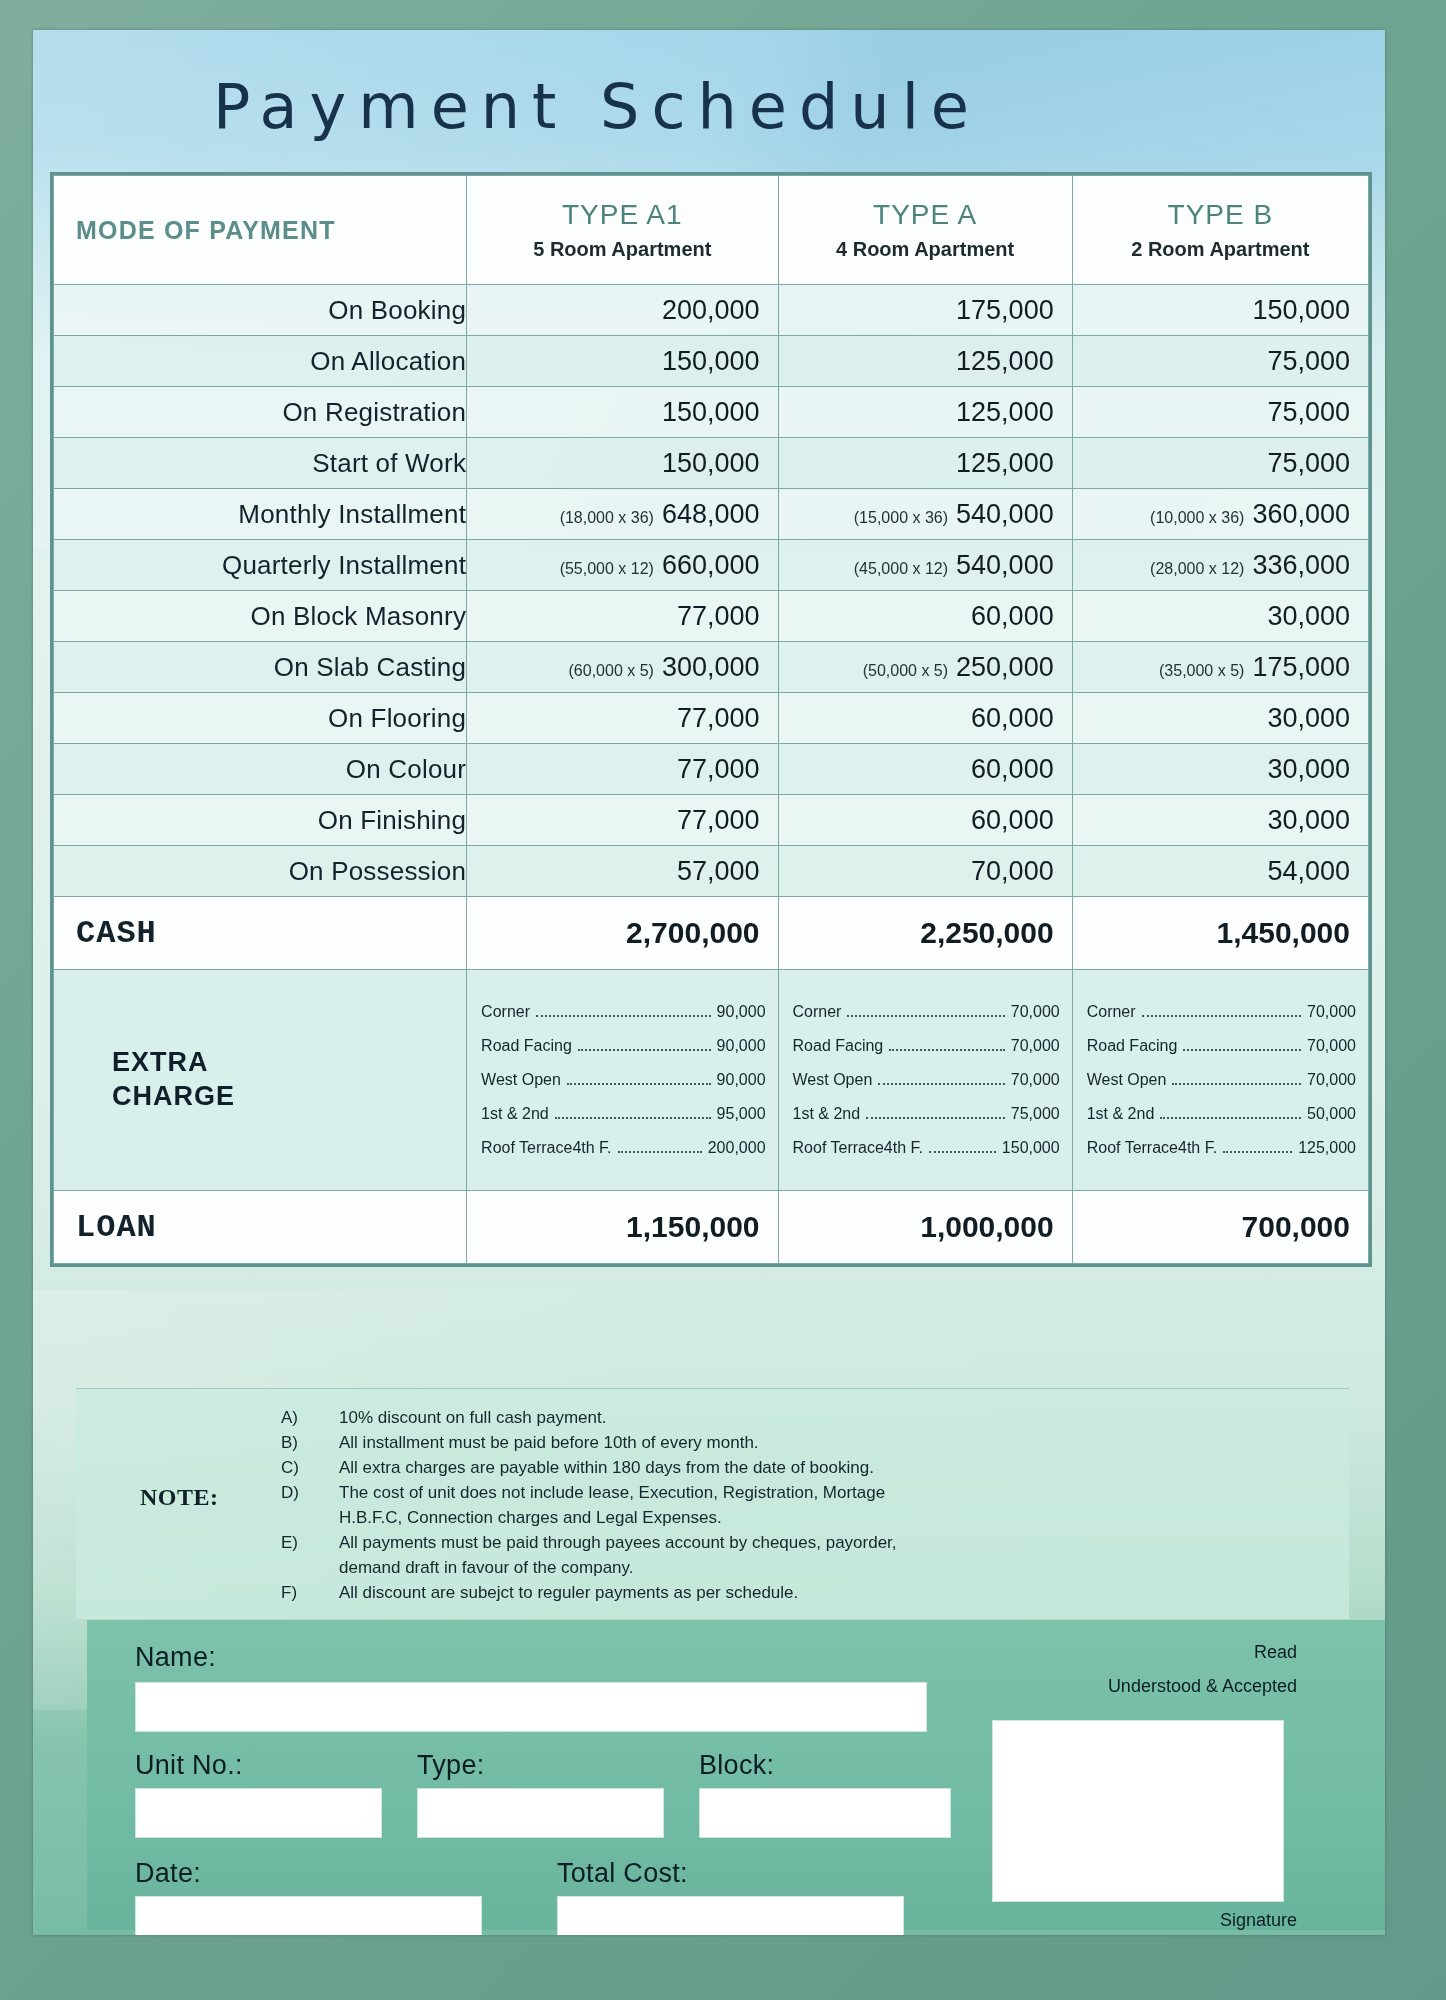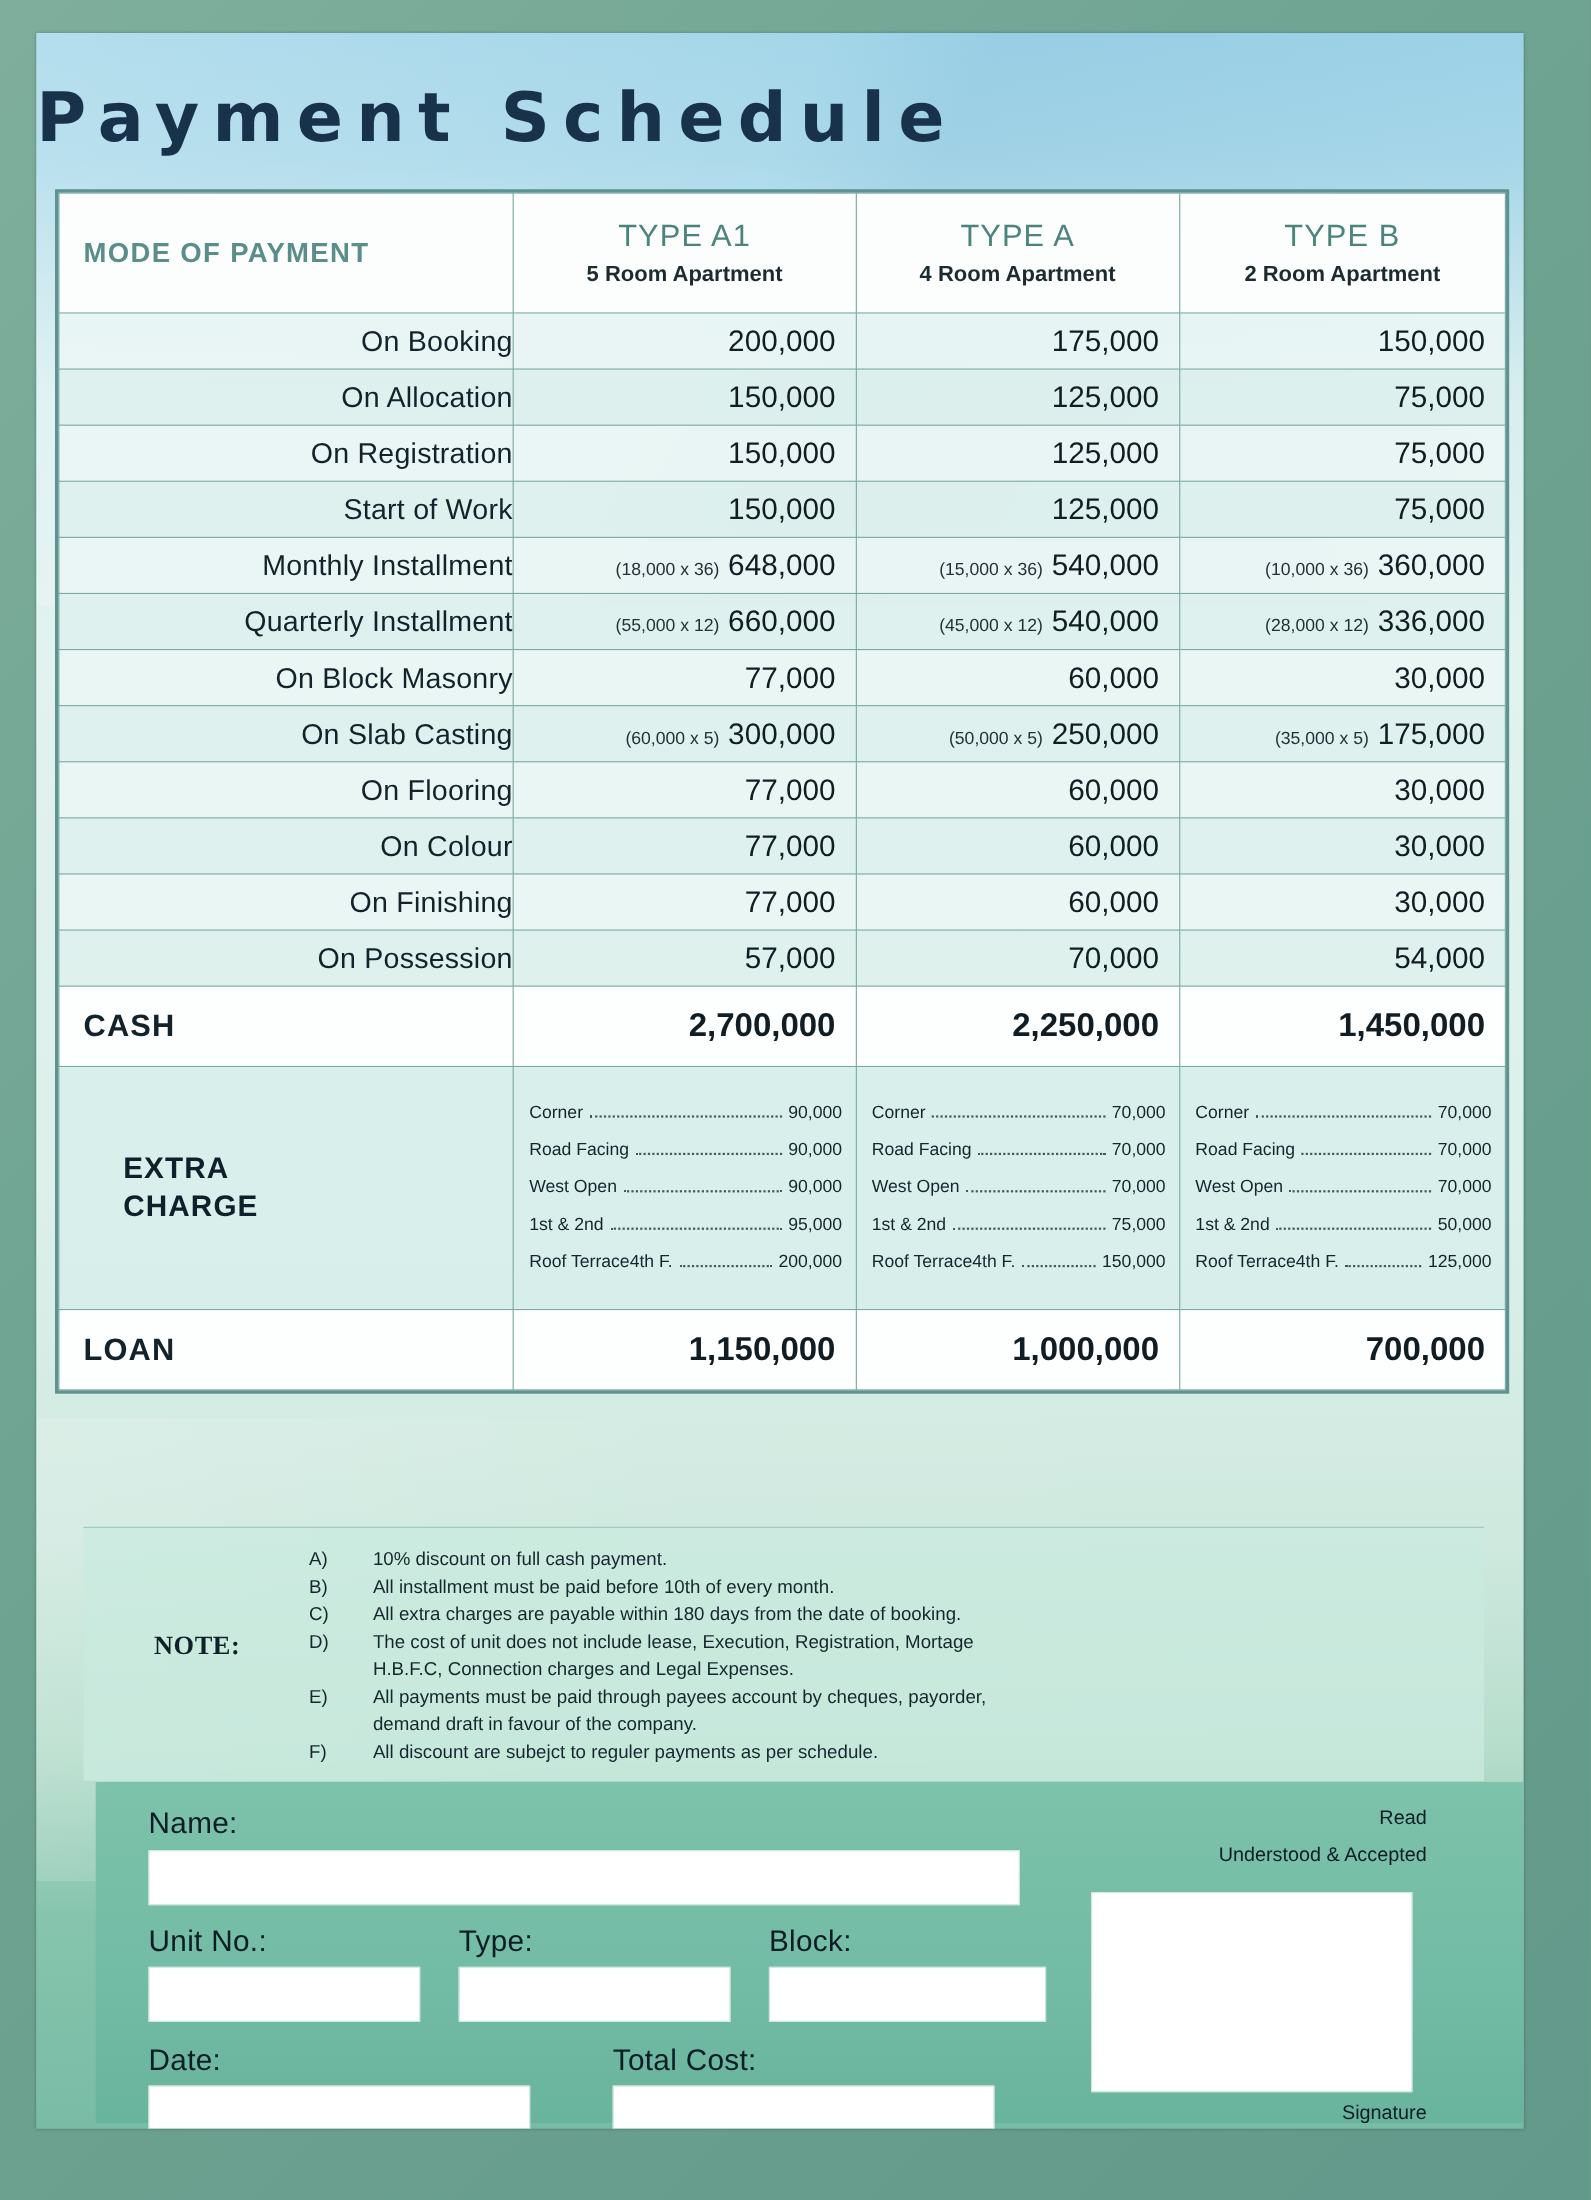--- a/index.html
+++ b/index.html
@@ -52,22 +52,23 @@
   .streak-b {
     left: 0; top: 1260px; width: 1352px; height: 420px;
     background: linear-gradient(100deg, rgba(255,255,255,0.16) 0%, rgba(255,255,255,0.02) 40%, rgba(255,255,255,0.0) 100%);
   }
 
   
   #title {
     position: absolute;
     left: 0; top: 40px;
     width: 1128px;
+    text-align: center;
     font-size: 62px;
-    font-weight: 700;
+    font-weight: 400;
     letter-spacing: 12px;
     color: #17324a;
     font-family: "DejaVu Sans", sans-serif;
     white-space: nowrap;
   }
 
   
   #table-wrap {
     position: absolute;
     left: 20px; top: 145px;
@@ -154,23 +155,24 @@
   }
 
   
   .totrow td {
     height: 72px;
     background: #fdfffe !important;
     border-top: 3px solid #5f938f;
     border-bottom: 3px solid #5f938f;
   }
   .totrow .lbl {
-    font-size: 28px;
+    font-size: 32px;
     font-weight: bold;
     letter-spacing: 1px;
+    font-family: Liberation Mono, monospace;
   }
   .totrow .val {
     font-size: 30px;
     font-weight: bold;
   }
 
   
   .exrow td {
     height: 200px;
     background: rgba(214,238,234,0.75) !important;

